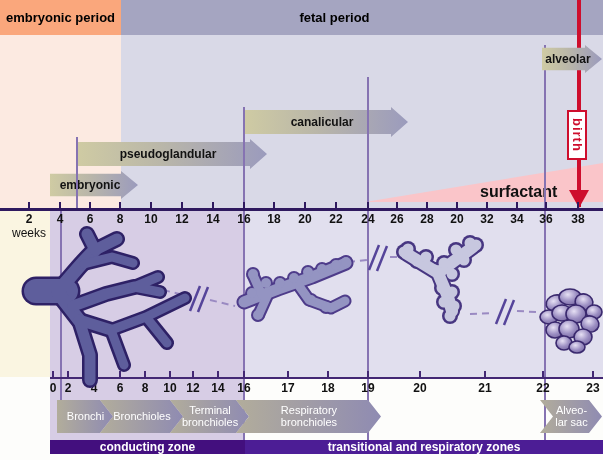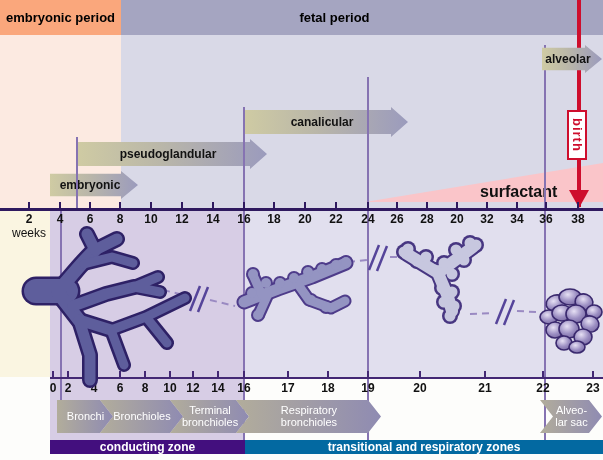--- a/index.html
+++ b/index.html
@@ -300,15 +300,15 @@
   <div class="abs barrow first" style="left:57px;width:56px">Bronchi</div>
   <div class="abs barrow" style="left:100px;width:83px">Bronchioles</div>
   <div class="abs barrow" style="left:170px;width:79px">Terminal
 bronchioles</div>
   <div class="abs barrow" style="left:236px;width:145px">Respiratory
 bronchioles</div>
   <div class="abs barrow" style="left:540px;width:62px">Alveo-
 lar sac</div>
 
   <div class="abs zone" style="left:50px;width:195px;background:#430F7E">conducting zone</div>
-  <div class="abs zone" style="left:245px;width:358px;background:#0369a1">transitional and respiratory zones</div>
+  <div class="abs zone" style="left:245px;width:358px;background:#4c1d95">transitional and respiratory zones</div>
 
 </div>
 
 </body></html>

